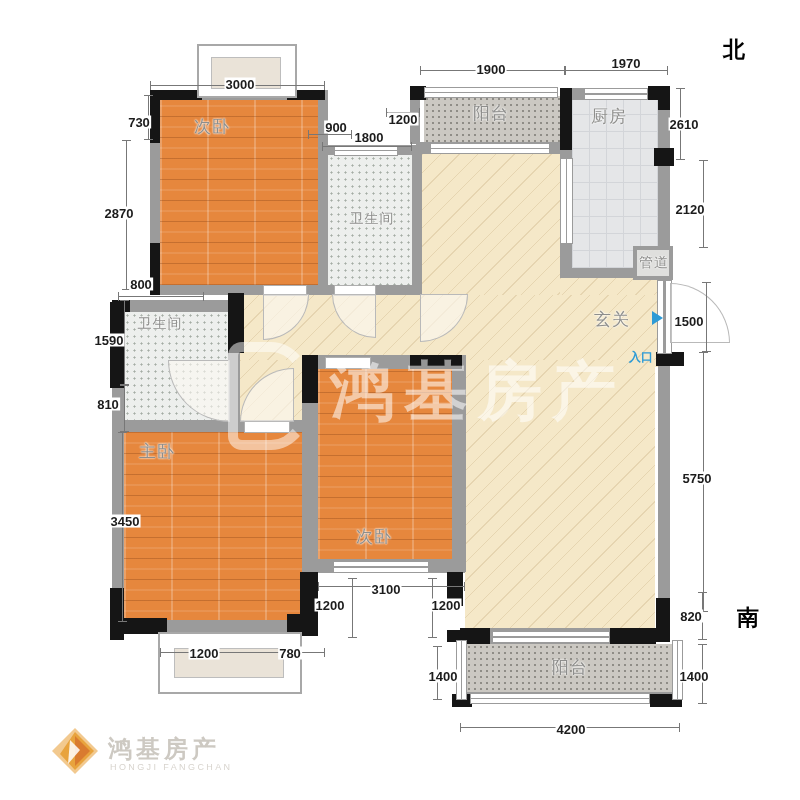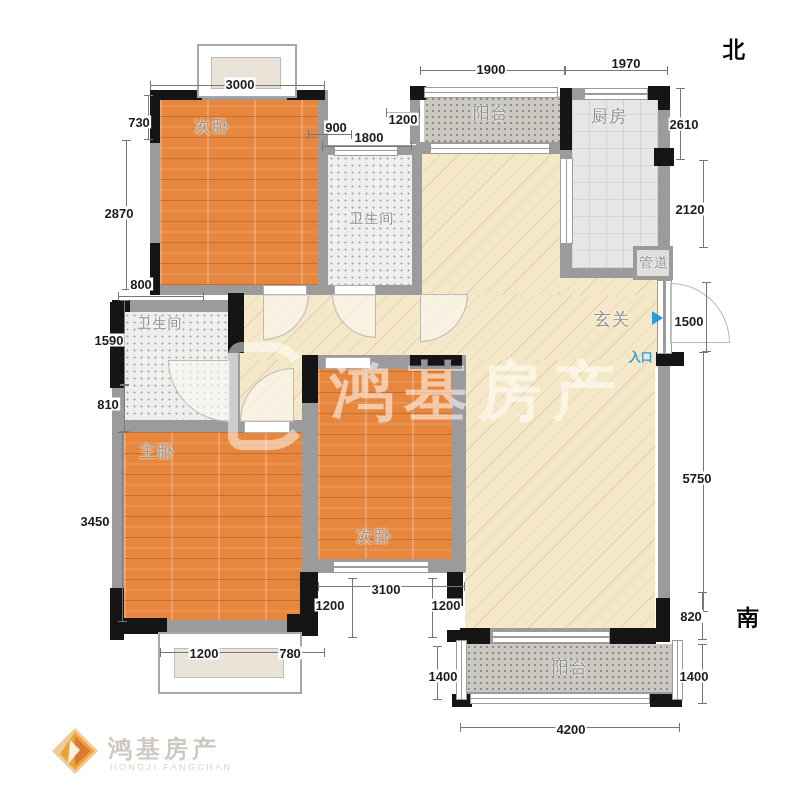--- a/index.html
+++ b/index.html
@@ -191,21 +191,21 @@
   <div class="abs dim" style="left:369px;top:137px;">1800</div>
   <div class="abs dim" style="left:403px;top:119px;">1200</div>
   <div class="abs dim" style="left:491px;top:69px;">1900</div>
   <div class="abs dim" style="left:626px;top:63px;">1970</div>
 
   <div class="abs dim" style="left:139px;top:122px;">730</div>
   <div class="abs dim" style="left:119px;top:213px;">2870</div>
   <div class="abs dim" style="left:141px;top:284px;">800</div>
   <div class="abs dim" style="left:109px;top:340px;">1590</div>
   <div class="abs dim" style="left:108px;top:404px;">810</div>
-  <div class="abs dim" style="left:95px;top:521px;">3450</div>
+  <div class="abs dim" style="left:125px;top:521px;">3450</div>
 
   <div class="abs dim" style="left:684px;top:124px;">2610</div>
   <div class="abs dim" style="left:690px;top:209px;">2120</div>
   <div class="abs dim" style="left:689px;top:321px;">1500</div>
   <div class="abs dim" style="left:697px;top:478px;">5750</div>
   <div class="abs dim" style="left:691px;top:616px;">820</div>
 
   <div class="abs dim" style="left:204px;top:653px;">1200</div>
   <div class="abs dim" style="left:290px;top:653px;">780</div>
   <div class="abs dim" style="left:330px;top:605px;">1200</div>

